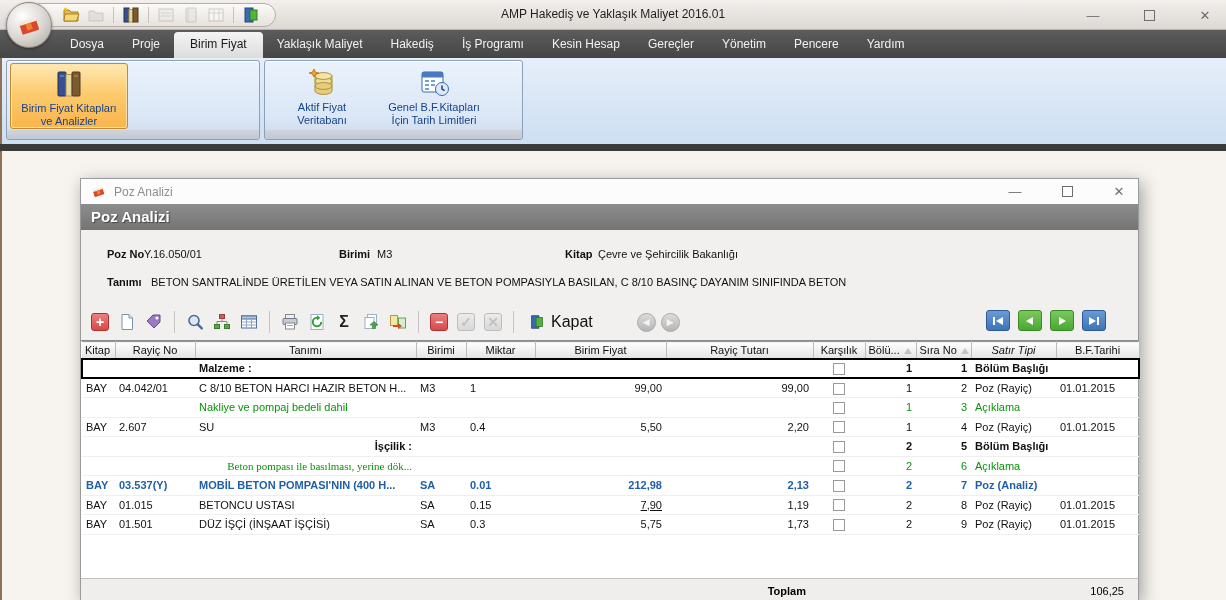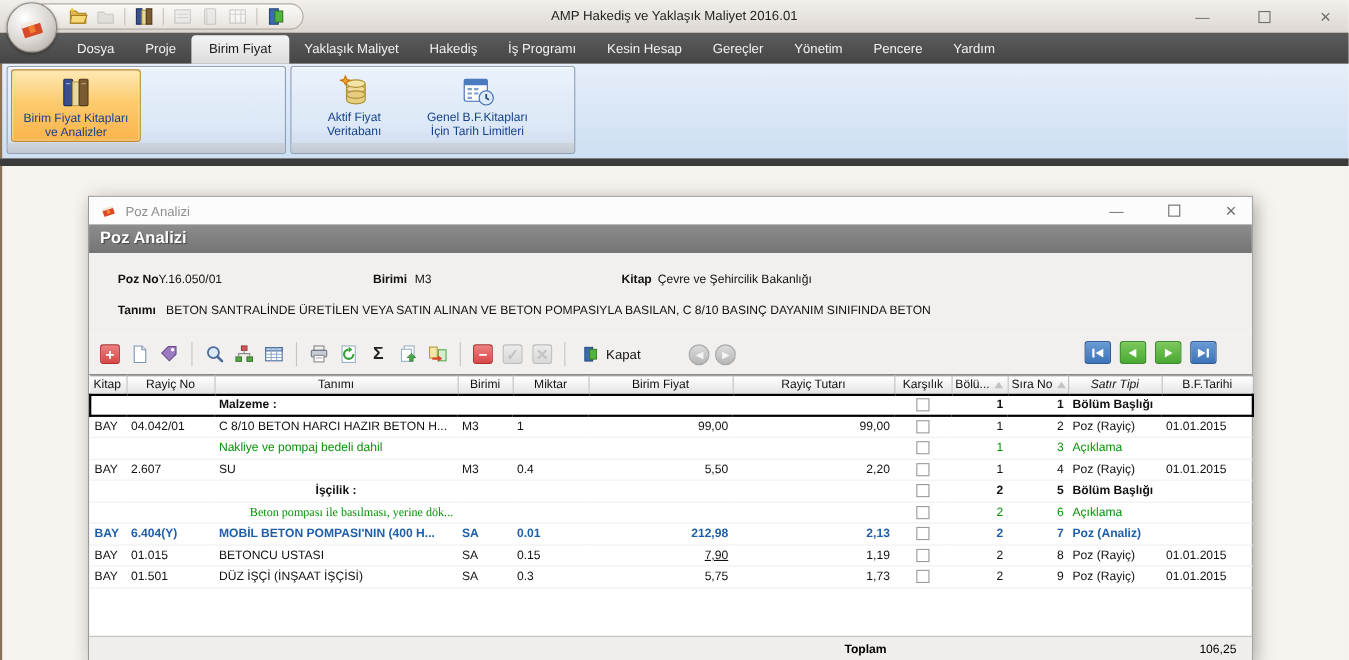--- a/index.html
+++ b/index.html
@@ -65,21 +65,21 @@
   
   .dlg-toolbar { position:absolute; left:0; top:125px; width:100%; height:37px; background:#f2f0ee;
     border-bottom:1px solid #8a8a8a; display:flex; align-items:center; padding-left:8px; gap:5px; }
   .tb { width:22px; height:22px; display:flex; align-items:center; justify-content:center; border-radius:2px; }
   .tile { width:18px; height:18px; border-radius:3px; color:#fff; font-weight:bold; font-size:14px;
     display:flex; align-items:center; justify-content:center; line-height:1; }
   .tile.red { background:linear-gradient(#ec8080,#d84848); border:1px solid #b03030; }
   .tile.gray { background:linear-gradient(#ececec,#d8d8d8); border:1px solid #bcbcbc; color:#c2c2c2; }
   .tb-sep { width:1px; height:22px; background:#c4c4c4; margin:0 4px; }
   .sigma { font-size:16px; font-weight:bold; color:#222; }
-  .kapat { display:flex; align-items:center; gap:6px; font-size:12px; color:#111; padding:2px 6px; }
+  .kapat { display:flex; align-items:center; gap:6px; font-size:16px; color:#111; padding:2px 6px; }
   .circ { width:19px; height:19px; border-radius:50%; background:linear-gradient(#dcdcdc,#b6b6b6);
     border:1px solid #a8a8a8; color:#f4f4f4; font-size:9px; display:flex; align-items:center; justify-content:center; }
   .nav-group { position:absolute; right:32px; top:131px; display:flex; gap:8px; }
   .nav-btn { width:24px; height:21px; border-radius:3px; display:flex; align-items:center; justify-content:center; }
   .nav-blue { background:linear-gradient(#6a9ad6,#3d74b8); border:1px solid #2c5a94; }
   .nav-green { background:linear-gradient(#7cc85c,#4aa834); border:1px solid #3a8828; }
 
   
   .tbl-wrap { position:absolute; left:0; top:162px; width:1057px; }
   table { border-collapse:collapse; table-layout:fixed; width:1057px; font-size:11px; }
@@ -477,21 +477,21 @@
               <td style="text-align: right;">2,20</td>
               <td style="text-align: center;"><span class="cb"></span></td>
               <td style="text-align: right;">1</td>
               <td style="text-align: right;">4</td>
               <td style="text-align: left;">Poz (Rayiç)</td>
               <td style="text-align: left;">01.01.2015</td>
             </tr>
             <tr class="row-section">
               <td style="text-align: left;"></td>
               <td style="text-align: left;"></td>
-              <td style="text-align: center; margin-top: 38px;">İşçilik :</td>
+              <td style="text-align: right; margin-top: 38px;">İşçilik :</td>
               <td style="text-align: left;"></td>
               <td style="text-align: left;"></td>
               <td style="text-align: right;"></td>
               <td style="text-align: right;"></td>
               <td style="text-align: center;"><span class="cb"></span></td>
               <td style="text-align: right;">2</td>
               <td style="text-align: right;">5</td>
               <td style="text-align: left;">Bölüm Başlığı</td>
               <td style="text-align: left;"></td>
             </tr>
@@ -504,21 +504,21 @@
               <td style="text-align: right;"></td>
               <td style="text-align: right;"></td>
               <td style="text-align: center;"><span class="cb"></span></td>
               <td style="text-align: right;">2</td>
               <td style="text-align: right;">6</td>
               <td style="text-align: left;">Açıklama</td>
               <td style="text-align: left;"></td>
             </tr>
             <tr class="row-analysis">
               <td style="text-align: left;">BAY</td>
-              <td style="text-align: left;">6.404(Y)</td>
+              <td style="text-align: left;">03.537(Y)</td>
               <td style="text-align: left;">MOBİL BETON POMPASI'NIN (400 H...</td>
               <td style="text-align: left;">SA</td>
               <td style="text-align: left;">0.01</td>
               <td style="text-align: right;">212,98</td>
               <td style="text-align: right;">2,13</td>
               <td style="text-align: center;"><span class="cb"></span></td>
               <td style="text-align: right;">2</td>
               <td style="text-align: right;">7</td>
               <td style="text-align: left;">Poz (Analiz)</td>
               <td style="text-align: left;"></td>

